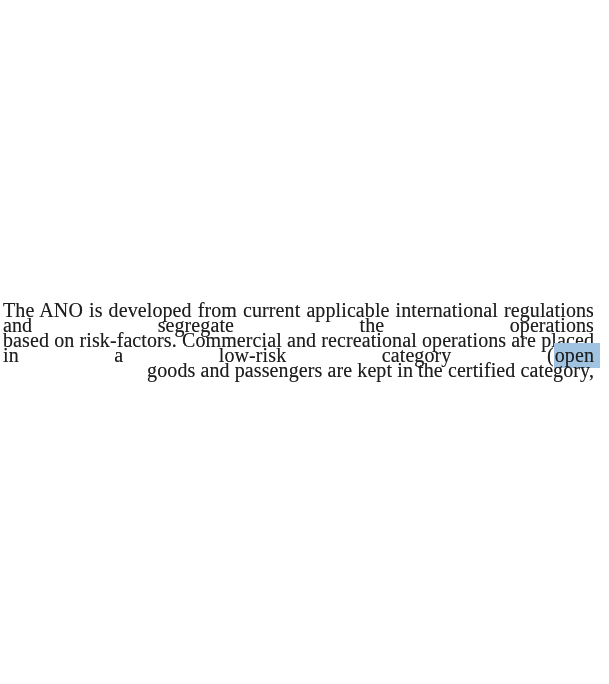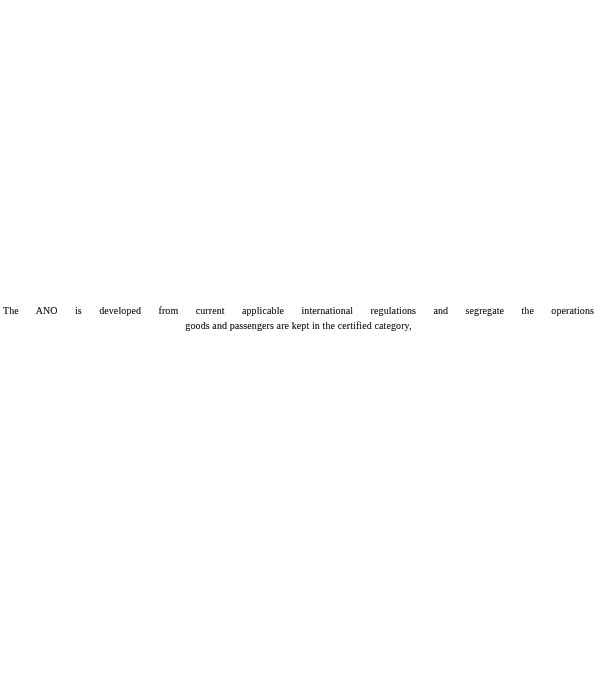--- a/index.html
+++ b/index.html
@@ -18,43 +18,44 @@
     position: absolute;
     inset: 0;
     background: var(--page-bg, #ffffff);
   }
   .paragraph {
     position: absolute;
     left: 3px;
     top: 303px;
     width: 591px;
     color: var(--text-color, #1e1e1e);
-    font-size: 10px;
+    font-size: 20px;
     line-height: 15px;
     letter-spacing: 0.1px;
     text-shadow: 0 0 0.5px rgba(45,45,45,0.55);
   }
   .line {
     white-space: normal;
   }
   .line.justify {
     text-align: justify;
     -moz-text-align-last: justify;
     text-align-last: justify;
   }
   .line.last {
-    text-align: center;
+    text-align: right;
   }
   .highlight {
     background: var(--selection-color, #9fc3e0);
     padding: 1px 6px 2px 1px;
     margin-right: -6px;
   }
 </style>
 </head>
 <body>
 
 <div class="page">
   <div class="paragraph">
     <div class="line justify">The ANO is developed from current applicable international regulations and segregate the operations</div>
+    <div class="line justify"><span>based on risk-factors. Commercial and recreational operations are placed in a low-risk category (</span><span class="highlight">open</span></div>
     <div class="line last">goods and passengers are kept in the certified category,</div>
   </div>
 </div>
 
 </body></html>

